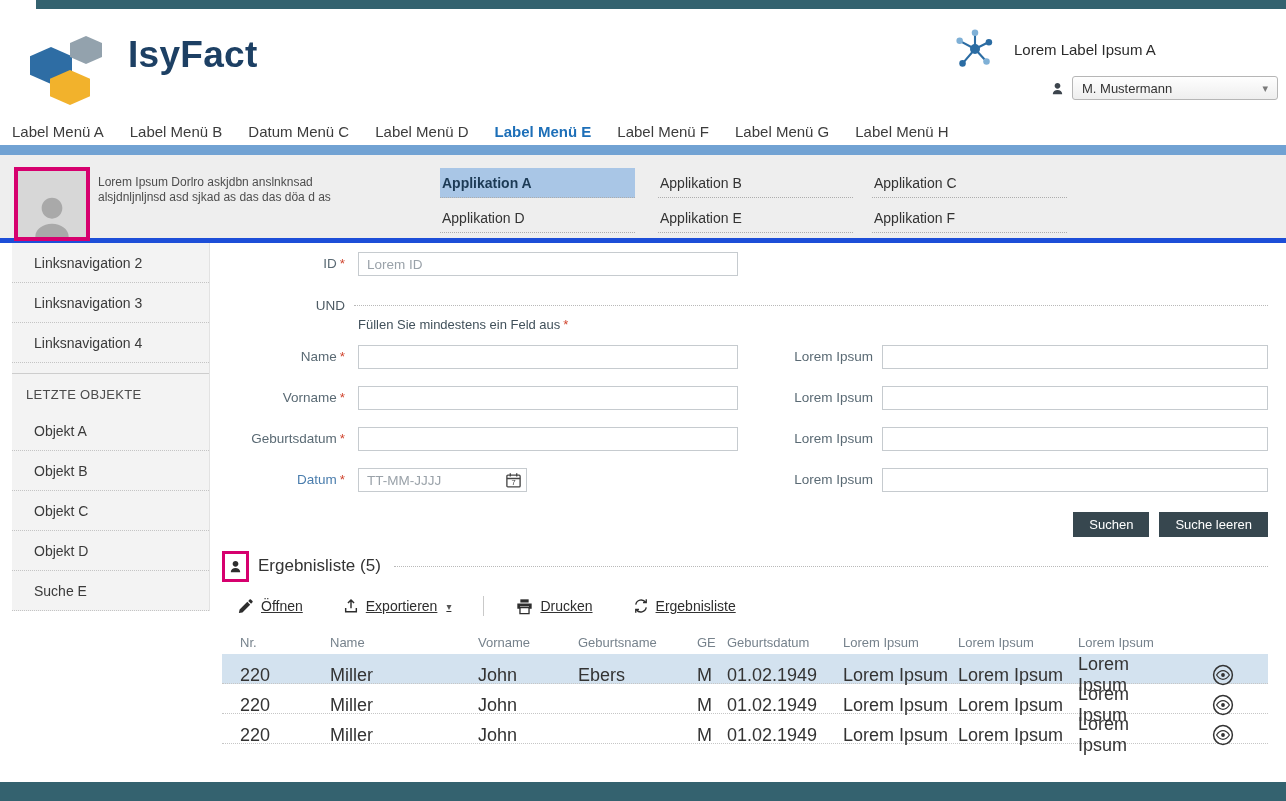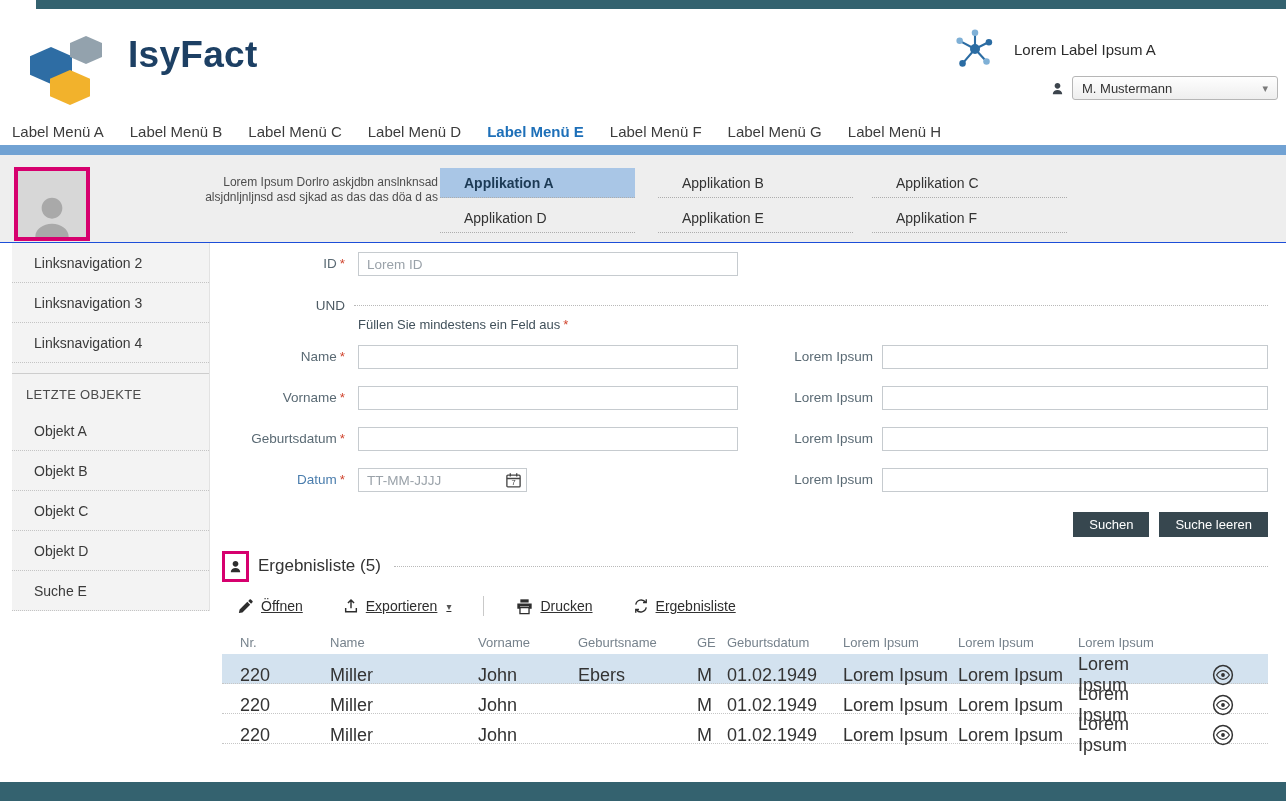--- a/index.html
+++ b/index.html
@@ -30,27 +30,27 @@
   .sel-caret{ color:#7a7a7a; font-size:11px; }
 
   
   .nav{ position:absolute; left:0; top:118px; height:27px; display:flex; align-items:center; gap:26px; padding-left:12px; }
   .nav-item{ font-size:15px; color:#3c3c3c; cursor:pointer; white-space:nowrap; text-decoration:none; }
   .nav-item.active{ color:var(--accent); font-weight:bold; }
   .strip{ position:absolute; left:0; top:145px; width:100%; height:10px; background:var(--strip); }
 
   
   .flyout{ position:absolute; left:0; top:155px; width:100%; height:88px; background:#eeeeee;
-    border-bottom:1px solid #1d4ed8; z-index:5;text-align:right; }
+    border-bottom:5px solid #1d4ed8; z-index:5; }
   .avatar-box{ position:absolute; left:14px; top:12px; width:76px; height:74px;
     border:4px solid var(--annotation); background:#d7d7d7; display:flex; align-items:flex-end;
     justify-content:center; overflow:hidden; color:#a9a9a9; }
   .flyout-desc{ position:absolute; left:98px; top:20px; width:340px; font-size:12px; line-height:15px; color:#4d4d4d; }
   .app-cell{ position:absolute; width:195px; height:30px; display:flex; align-items:center;
-    padding-left:24px; font-size:14px; color:#333; border-bottom:1px dotted #adadad; cursor:pointer; text-decoration:none; }
+    padding-left:2px; font-size:14px; color:#333; border-bottom:1px dotted #adadad; cursor:pointer; text-decoration:none; }
   .app-cell.active{ background:var(--highlight); font-weight:bold; color:#1c3a55; }
 
   
   .sidebar{ position:absolute; left:12px; top:243px; width:198px; background:#f3f3f3; border-right:1px solid #e2e2e2; }
   .side-item{ height:40px; display:flex; align-items:center; padding-left:22px; font-size:14px;
     color:#3a3a3a; border-bottom:1px dotted #c4c4c4; cursor:pointer; }
   .side-section{ margin-top:10px; border-top:1px solid #cdcdcd; padding:13px 0 9px 14px;
     font-size:13px; color:#4b4b4b; letter-spacing:.3px; }
 
   
@@ -173,21 +173,21 @@
       </svg>
     <div class="user-select">
       <span>M. Mustermann</span>
       <span class="sel-caret">▾</span>
     </div>
   </div>
 
   <nav class="nav">
     <a class="nav-item">Label Menü A</a>
     <a class="nav-item">Label Menü B</a>
-    <a class="nav-item">Label Menü C</a>
+    <a class="nav-item">Datum Menü C</a>
     <a class="nav-item">Label Menü D</a>
     <a class="nav-item active">Label Menü E</a>
     <a class="nav-item">Label Menü F</a>
     <a class="nav-item">Label Menü G</a>
     <a class="nav-item">Label Menü H</a>
   </nav>
   <div class="strip"></div>
 
   <div class="flyout">
     <div class="avatar-box">

